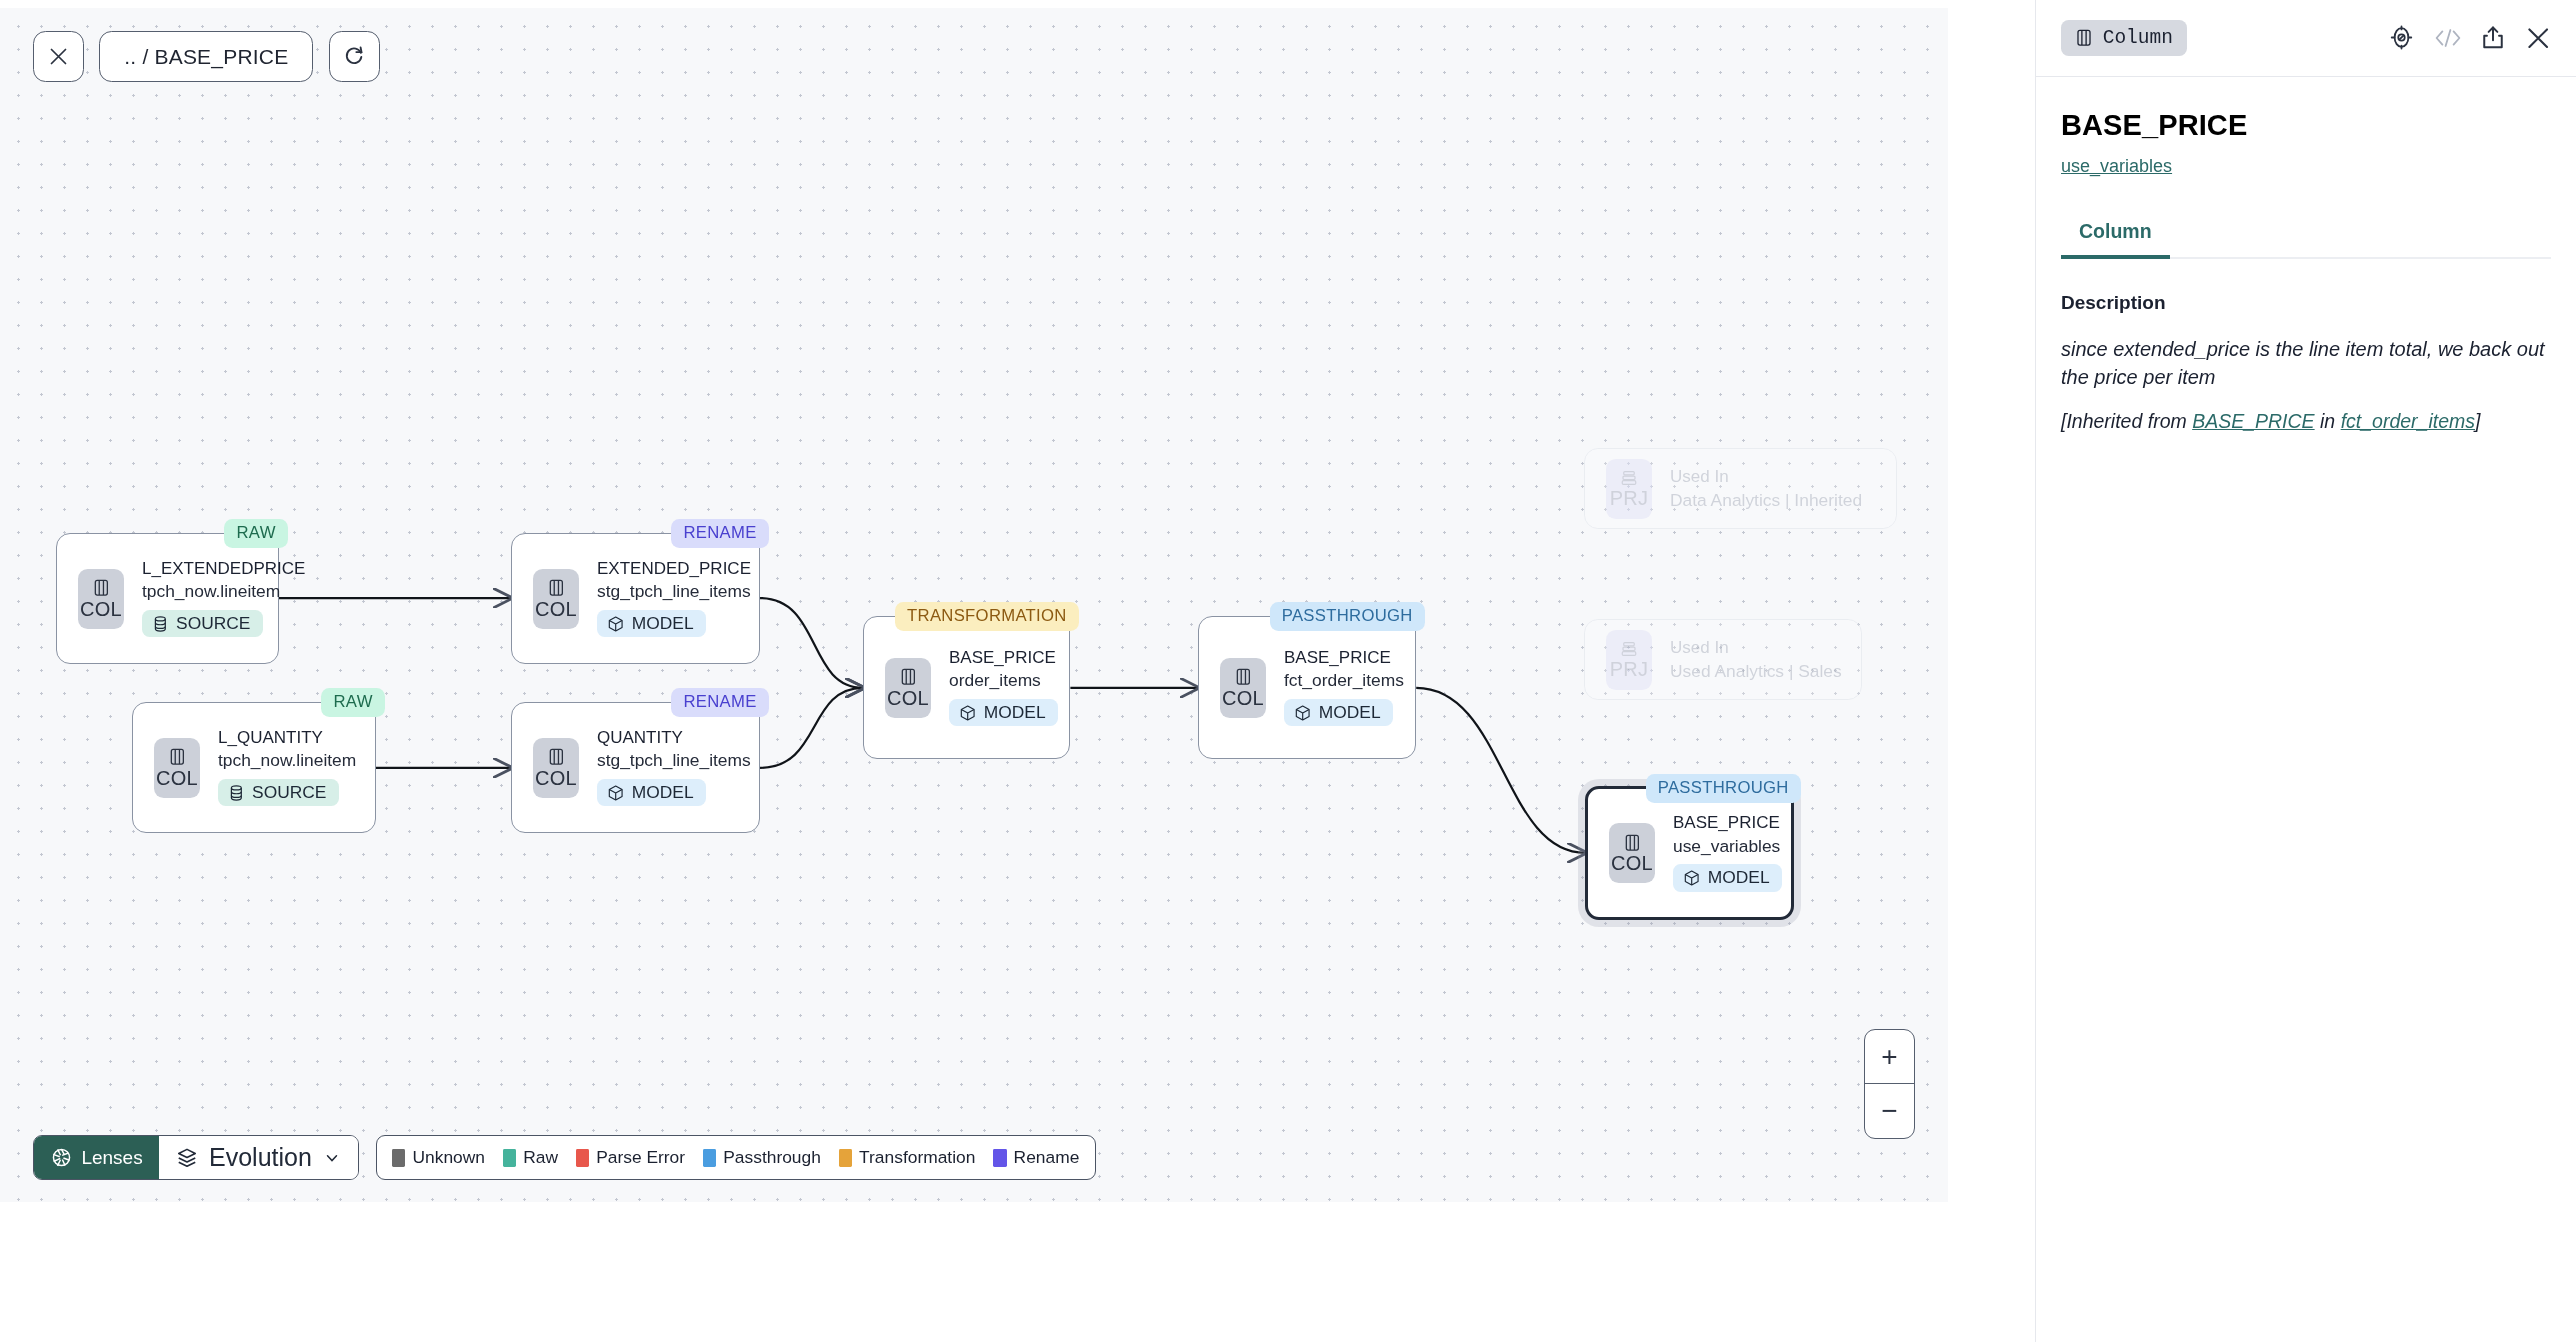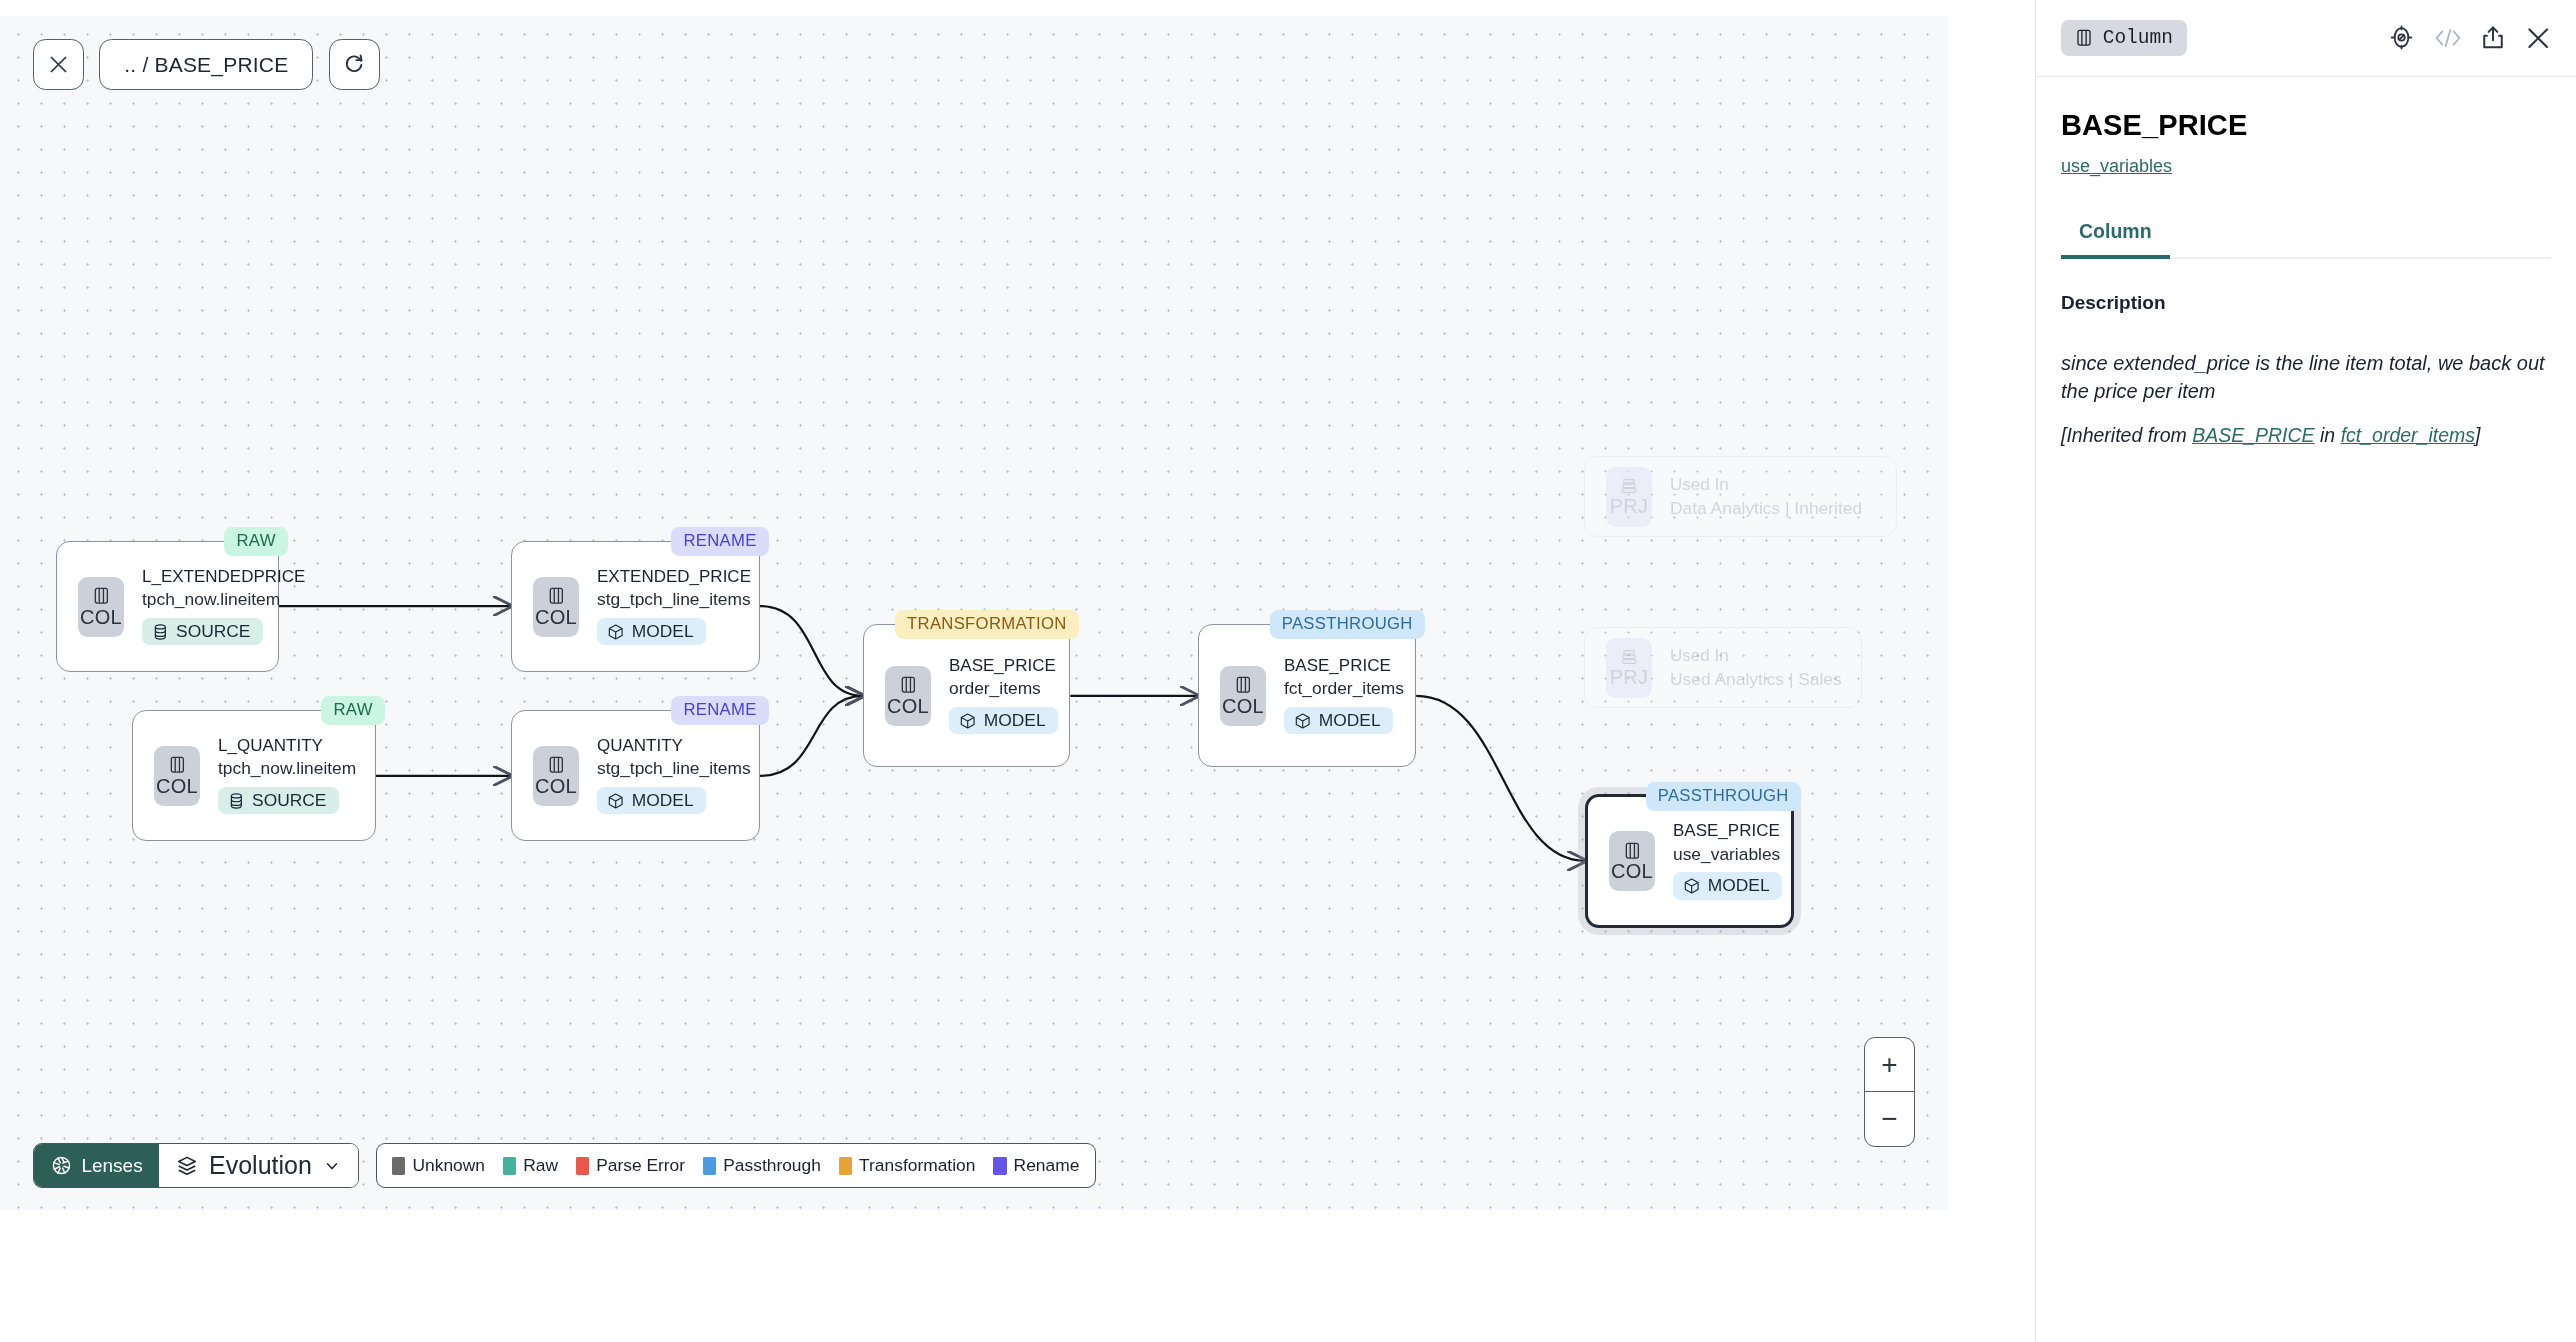--- a/index.html
+++ b/index.html
@@ -14,21 +14,21 @@
 
   #app {
     position: relative;
     width: 2576px;
     height: 1343px;
   }
 
   
   #canvas {
     position: absolute;
-    left: 0; top: 16px;
+    left: 0; top: 8px;
     width: 1948px;
     height: 1194px;
     background-color: #f7f8fa;
     background-image: radial-gradient(circle, #c3c7d1 1.1px, transparent 1.2px);
     background-size: 23px 23px;
     background-position: 7px 7px;
     overflow: hidden;
   }
 
   
@@ -323,21 +323,21 @@
     height: 4.2px;
     background: #2b6a68;
   }
   #desc-label {
     margin-top: 33px;
     font-size: 19px;
     font-weight: bold;
     color: #1b2130;
   }
   #desc-text {
-    margin-top: 35px;
+    margin-top: 21px;
     font-size: 20px;
     font-style: italic;
     color: #1b2130;
     line-height: 1.42;
     max-width: 564px;
   }
   #desc-inherit {
     margin-top: 18px;
     font-size: 19.5px;
     font-style: italic;

